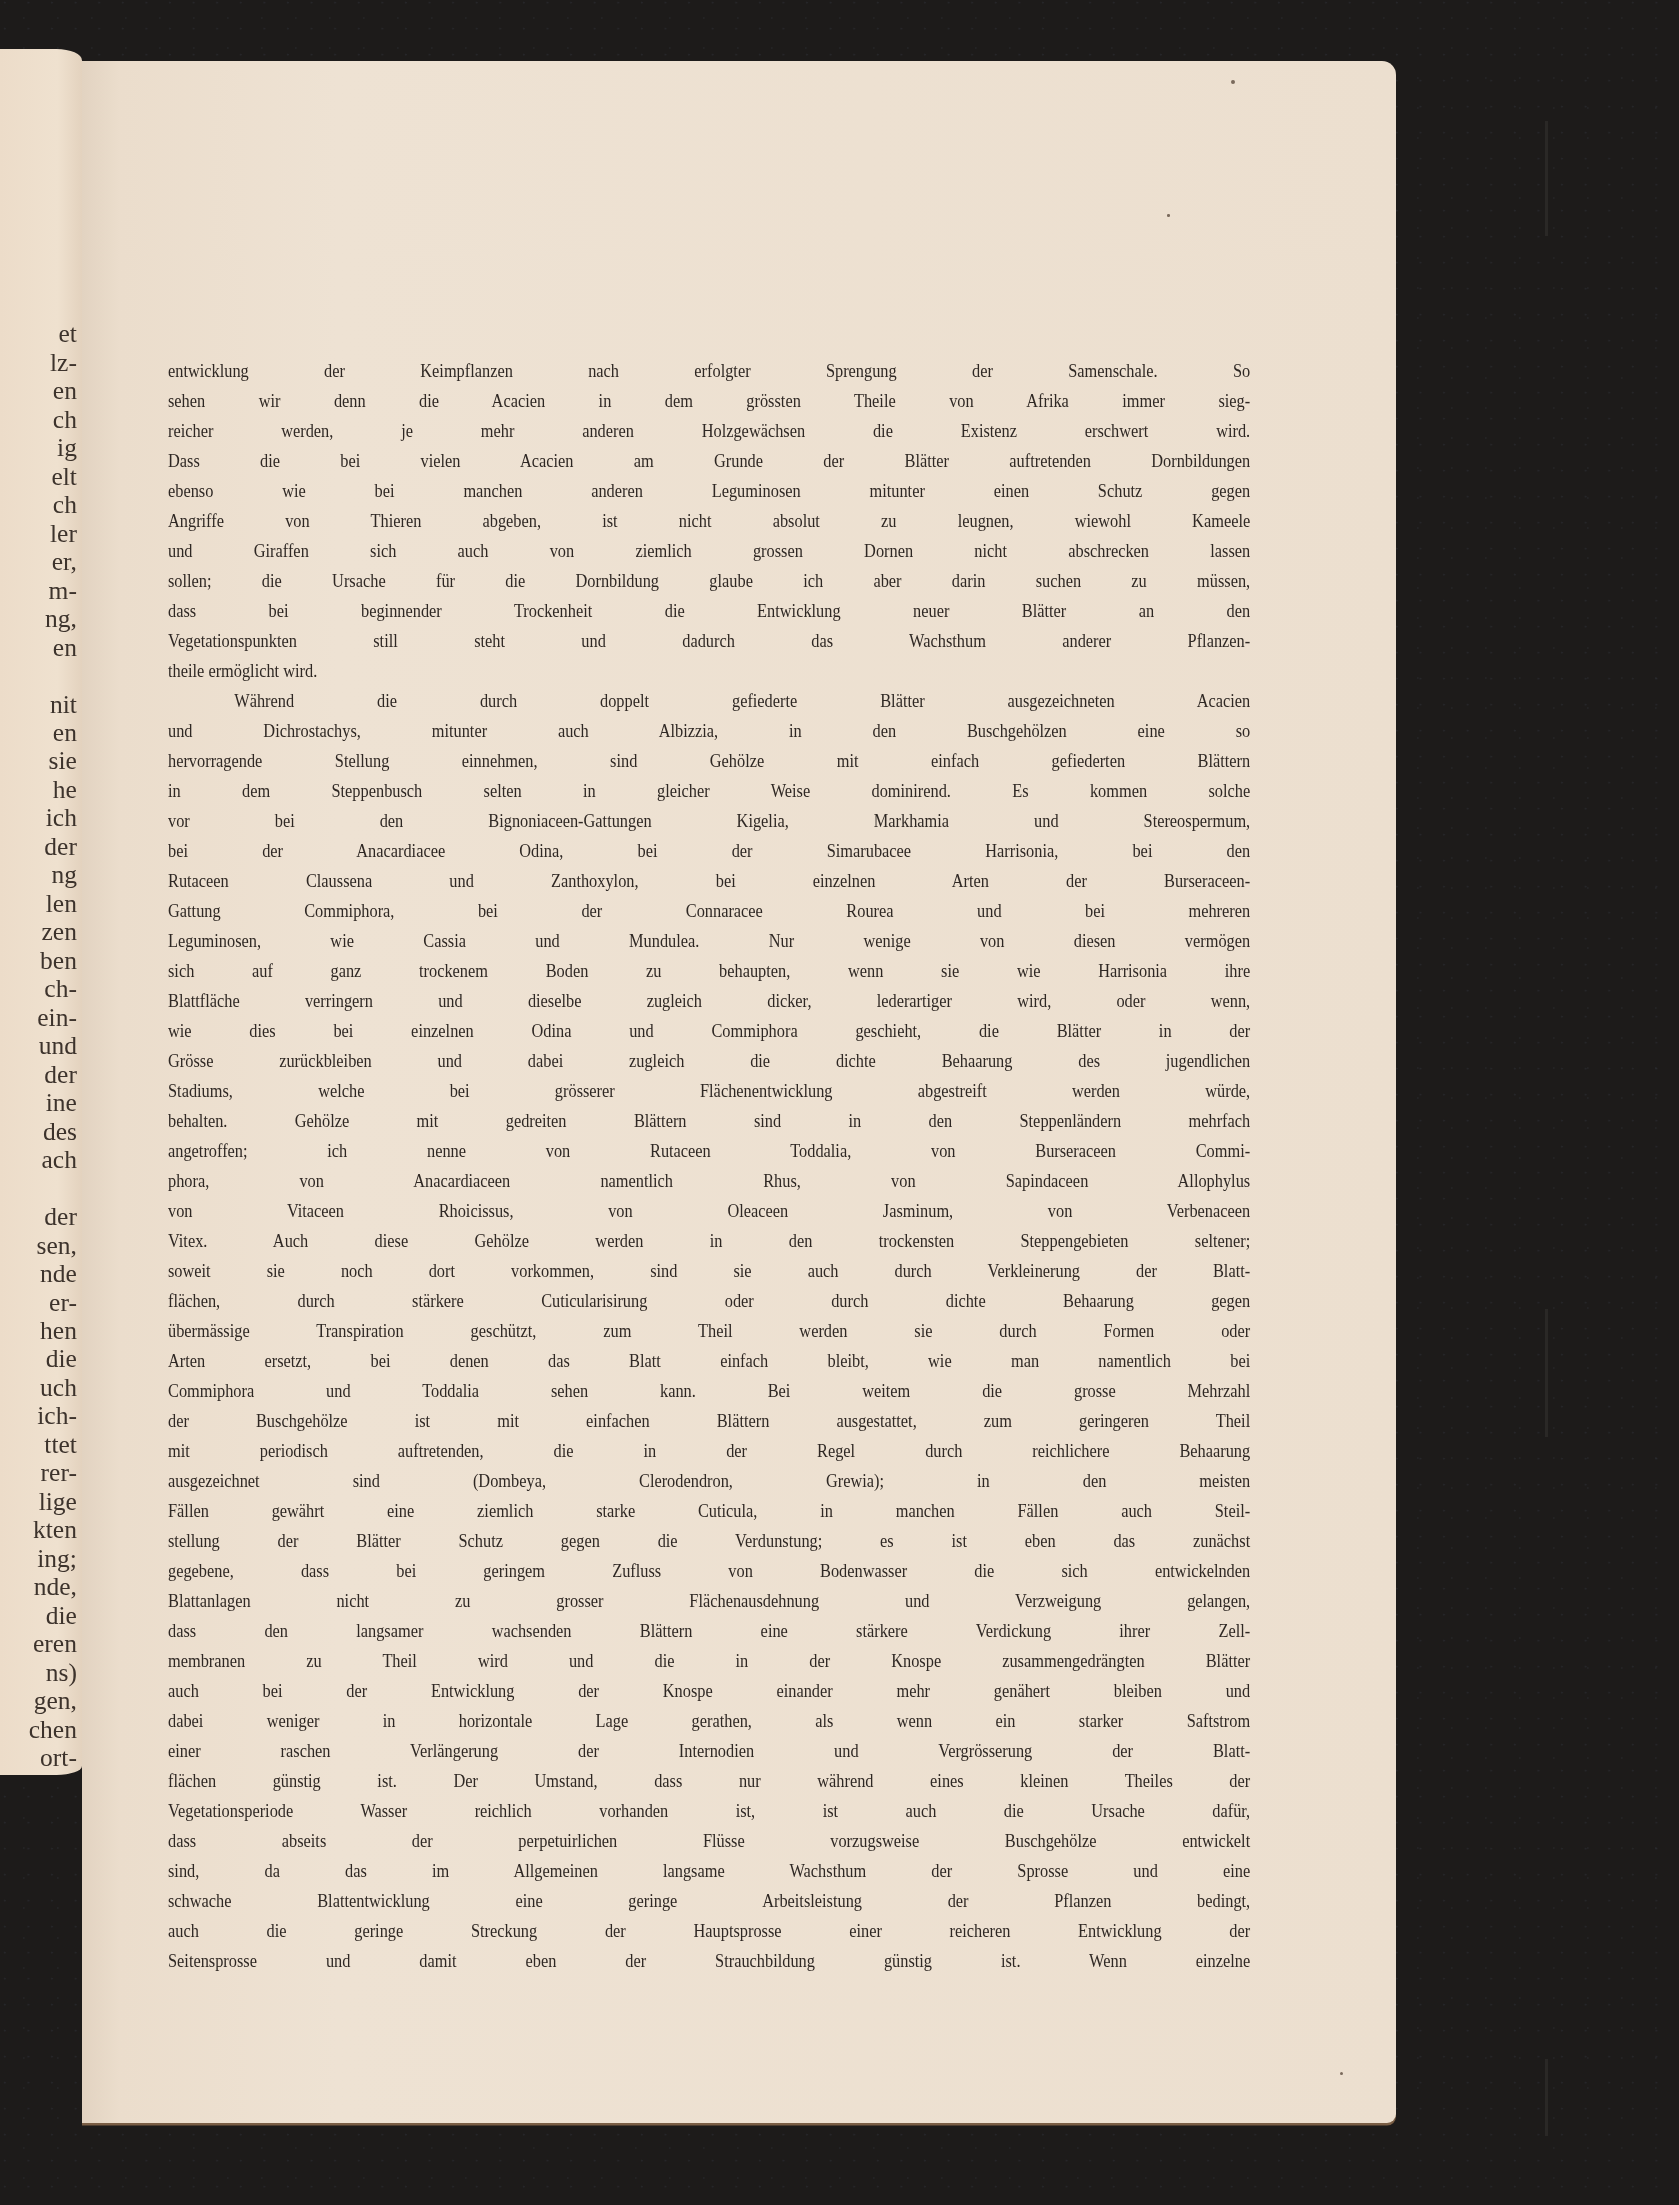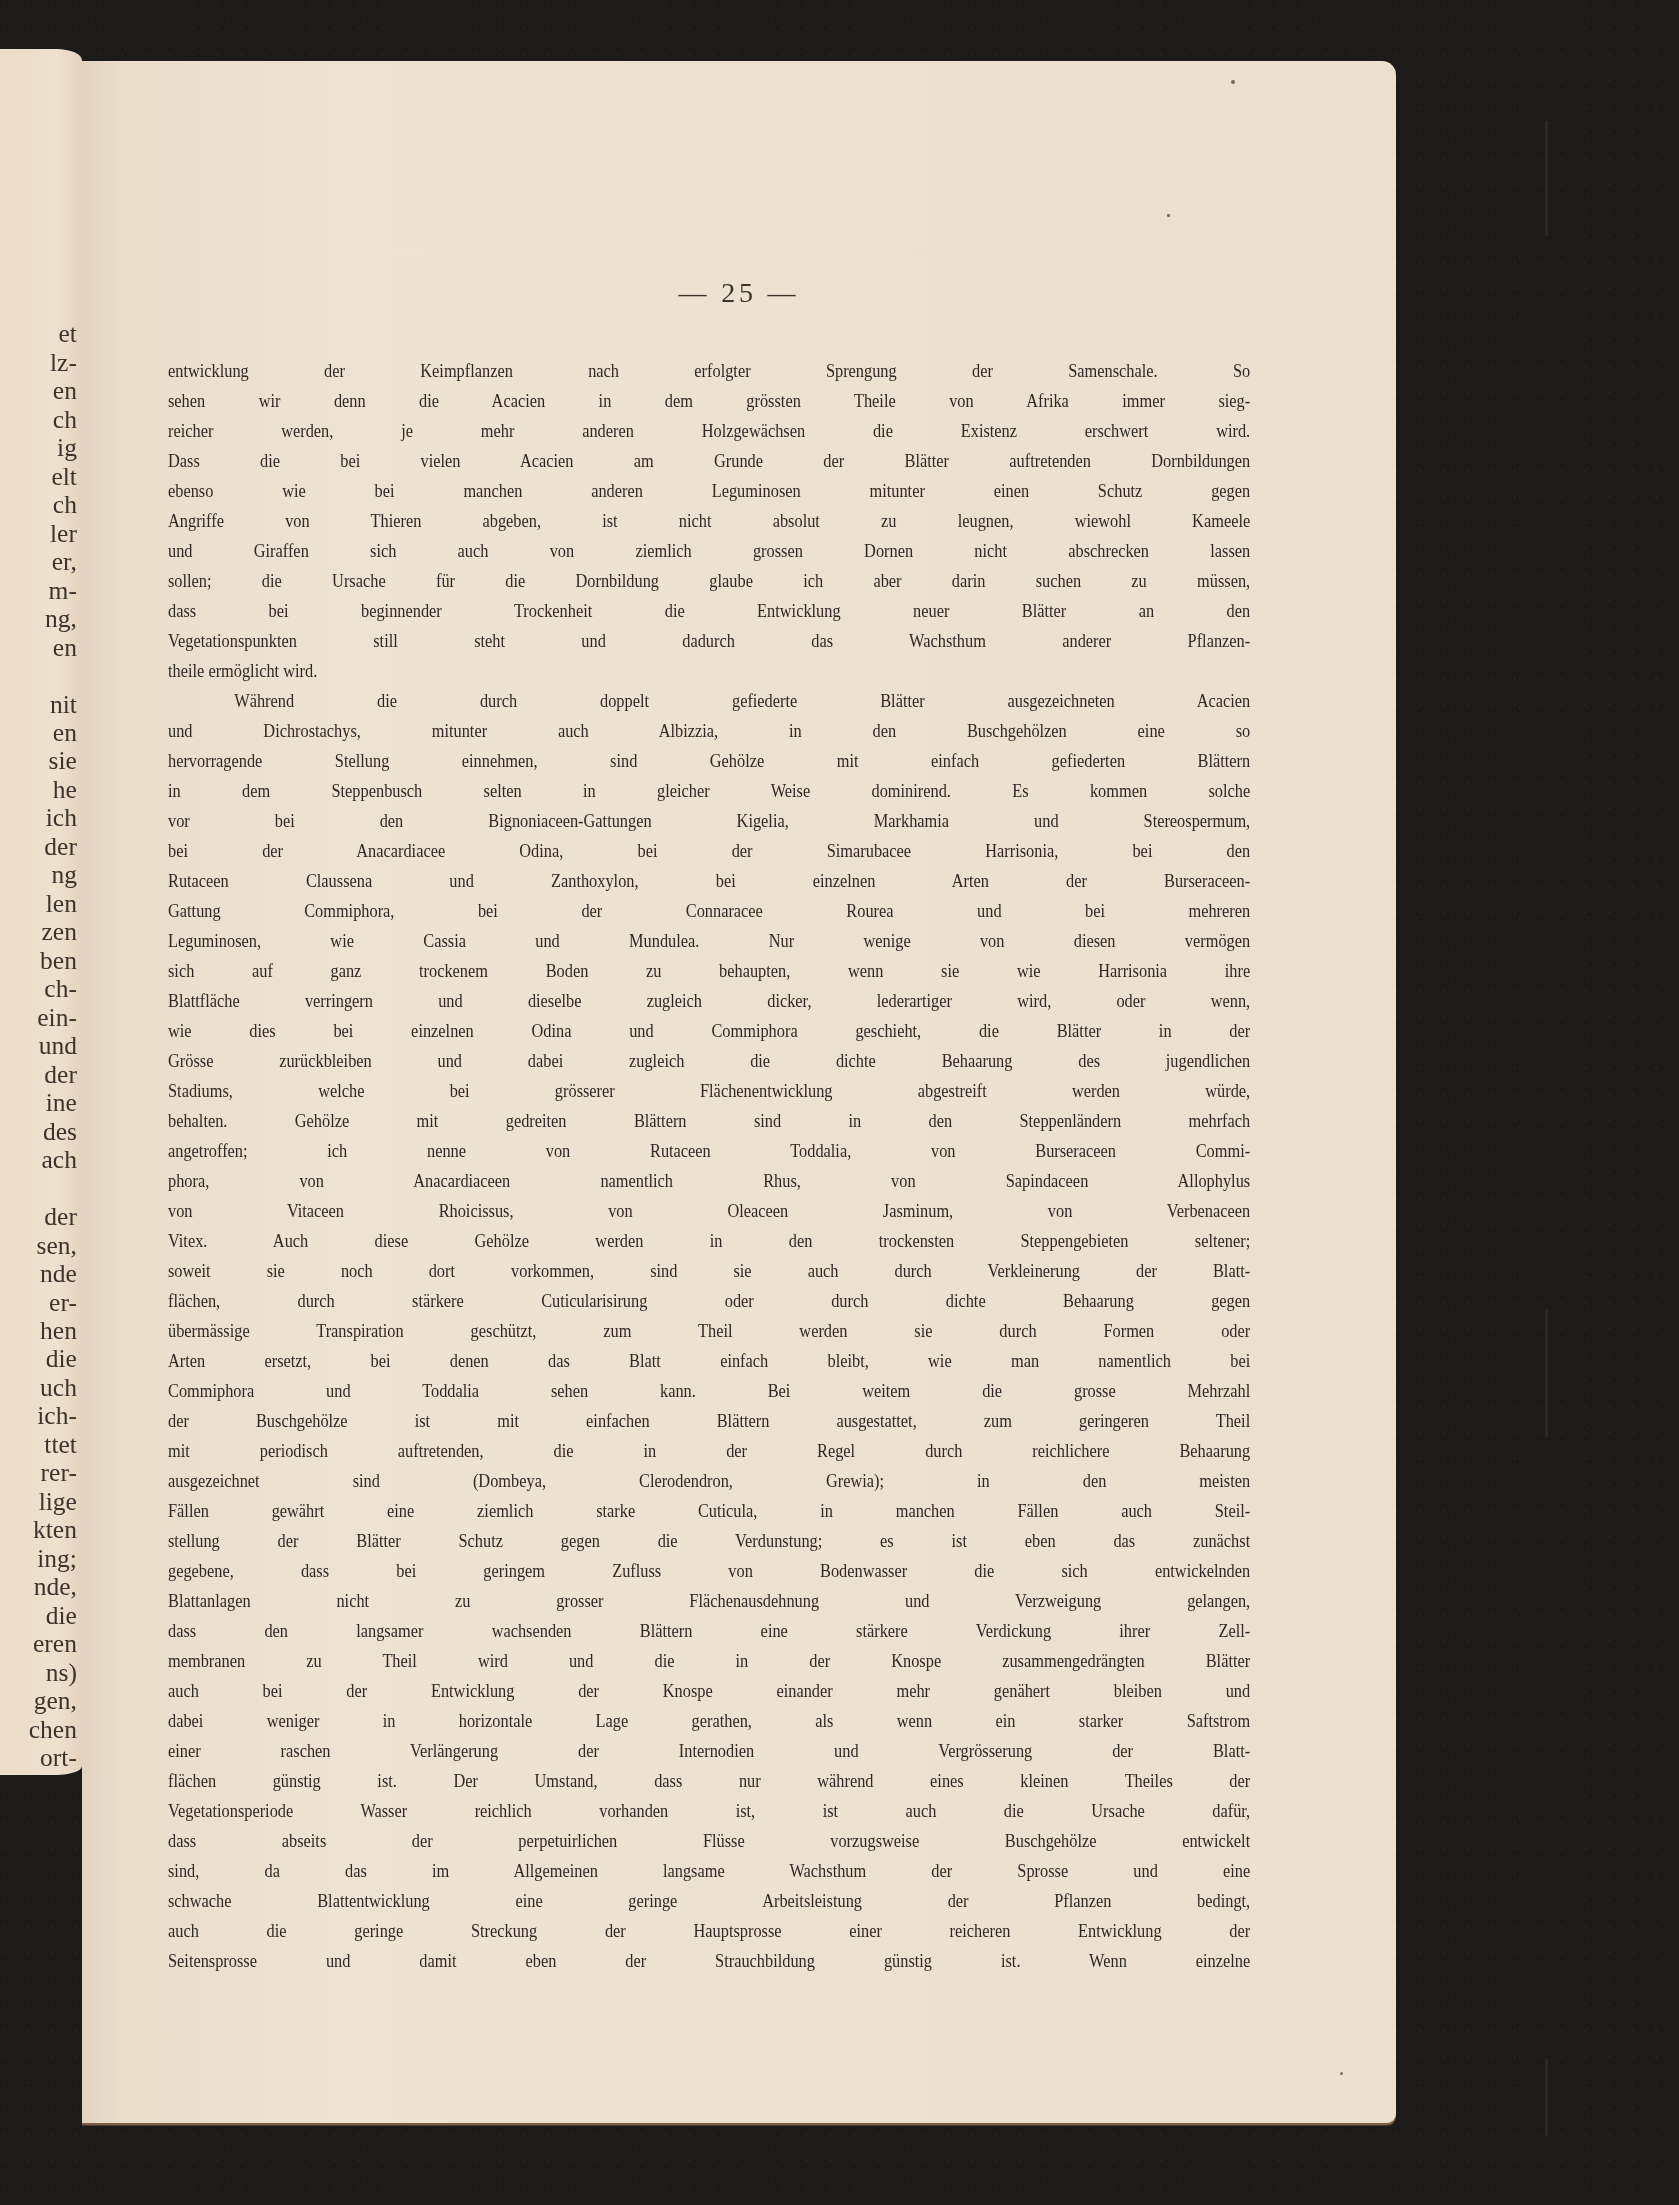--- a/index.html
+++ b/index.html
@@ -110,21 +110,20 @@
     <div class="frag" style="top: 1610px;">ns)</div>
     <div class="frag" style="top: 1638px;">gen,</div>
     <div class="frag" style="top: 1667px;">chen</div>
     <div class="frag" style="top: 1695px;">ort-</div>
     <div class="frag" style="top: 1724px;"></div>
     <div class="frag" style="top: 1752px;">a, in</div>
   </div>
 <div class="gutter-shadow"></div>
 
 <div class="recto">
-  <div class="page-number">— 25 —</div>
   <div class="text-block" id="body-text">
       <span class="line">entwicklung der Keimpflanzen nach erfolgter Sprengung der Samenschale. So</span>
       <span class="line">sehen wir denn die Acacien in dem grössten Theile von Afrika immer sieg-</span>
       <span class="line">reicher werden, je mehr anderen Holzgewächsen die Existenz erschwert wird.</span>
       <span class="line">Dass die bei vielen Acacien am Grunde der Blätter auftretenden Dornbildungen</span>
       <span class="line">ebenso wie bei manchen anderen Leguminosen mitunter einen Schutz gegen</span>
       <span class="line">Angriffe von Thieren abgeben, ist nicht absolut zu leugnen, wiewohl Kameele</span>
       <span class="line">und Giraffen sich auch von ziemlich grossen Dornen nicht abschrecken lassen</span>
       <span class="line">sollen; die Ursache für die Dornbildung glaube ich aber darin suchen zu müssen,</span>
       <span class="line">dass bei beginnender Trockenheit die Entwicklung neuer Blätter an den</span>

